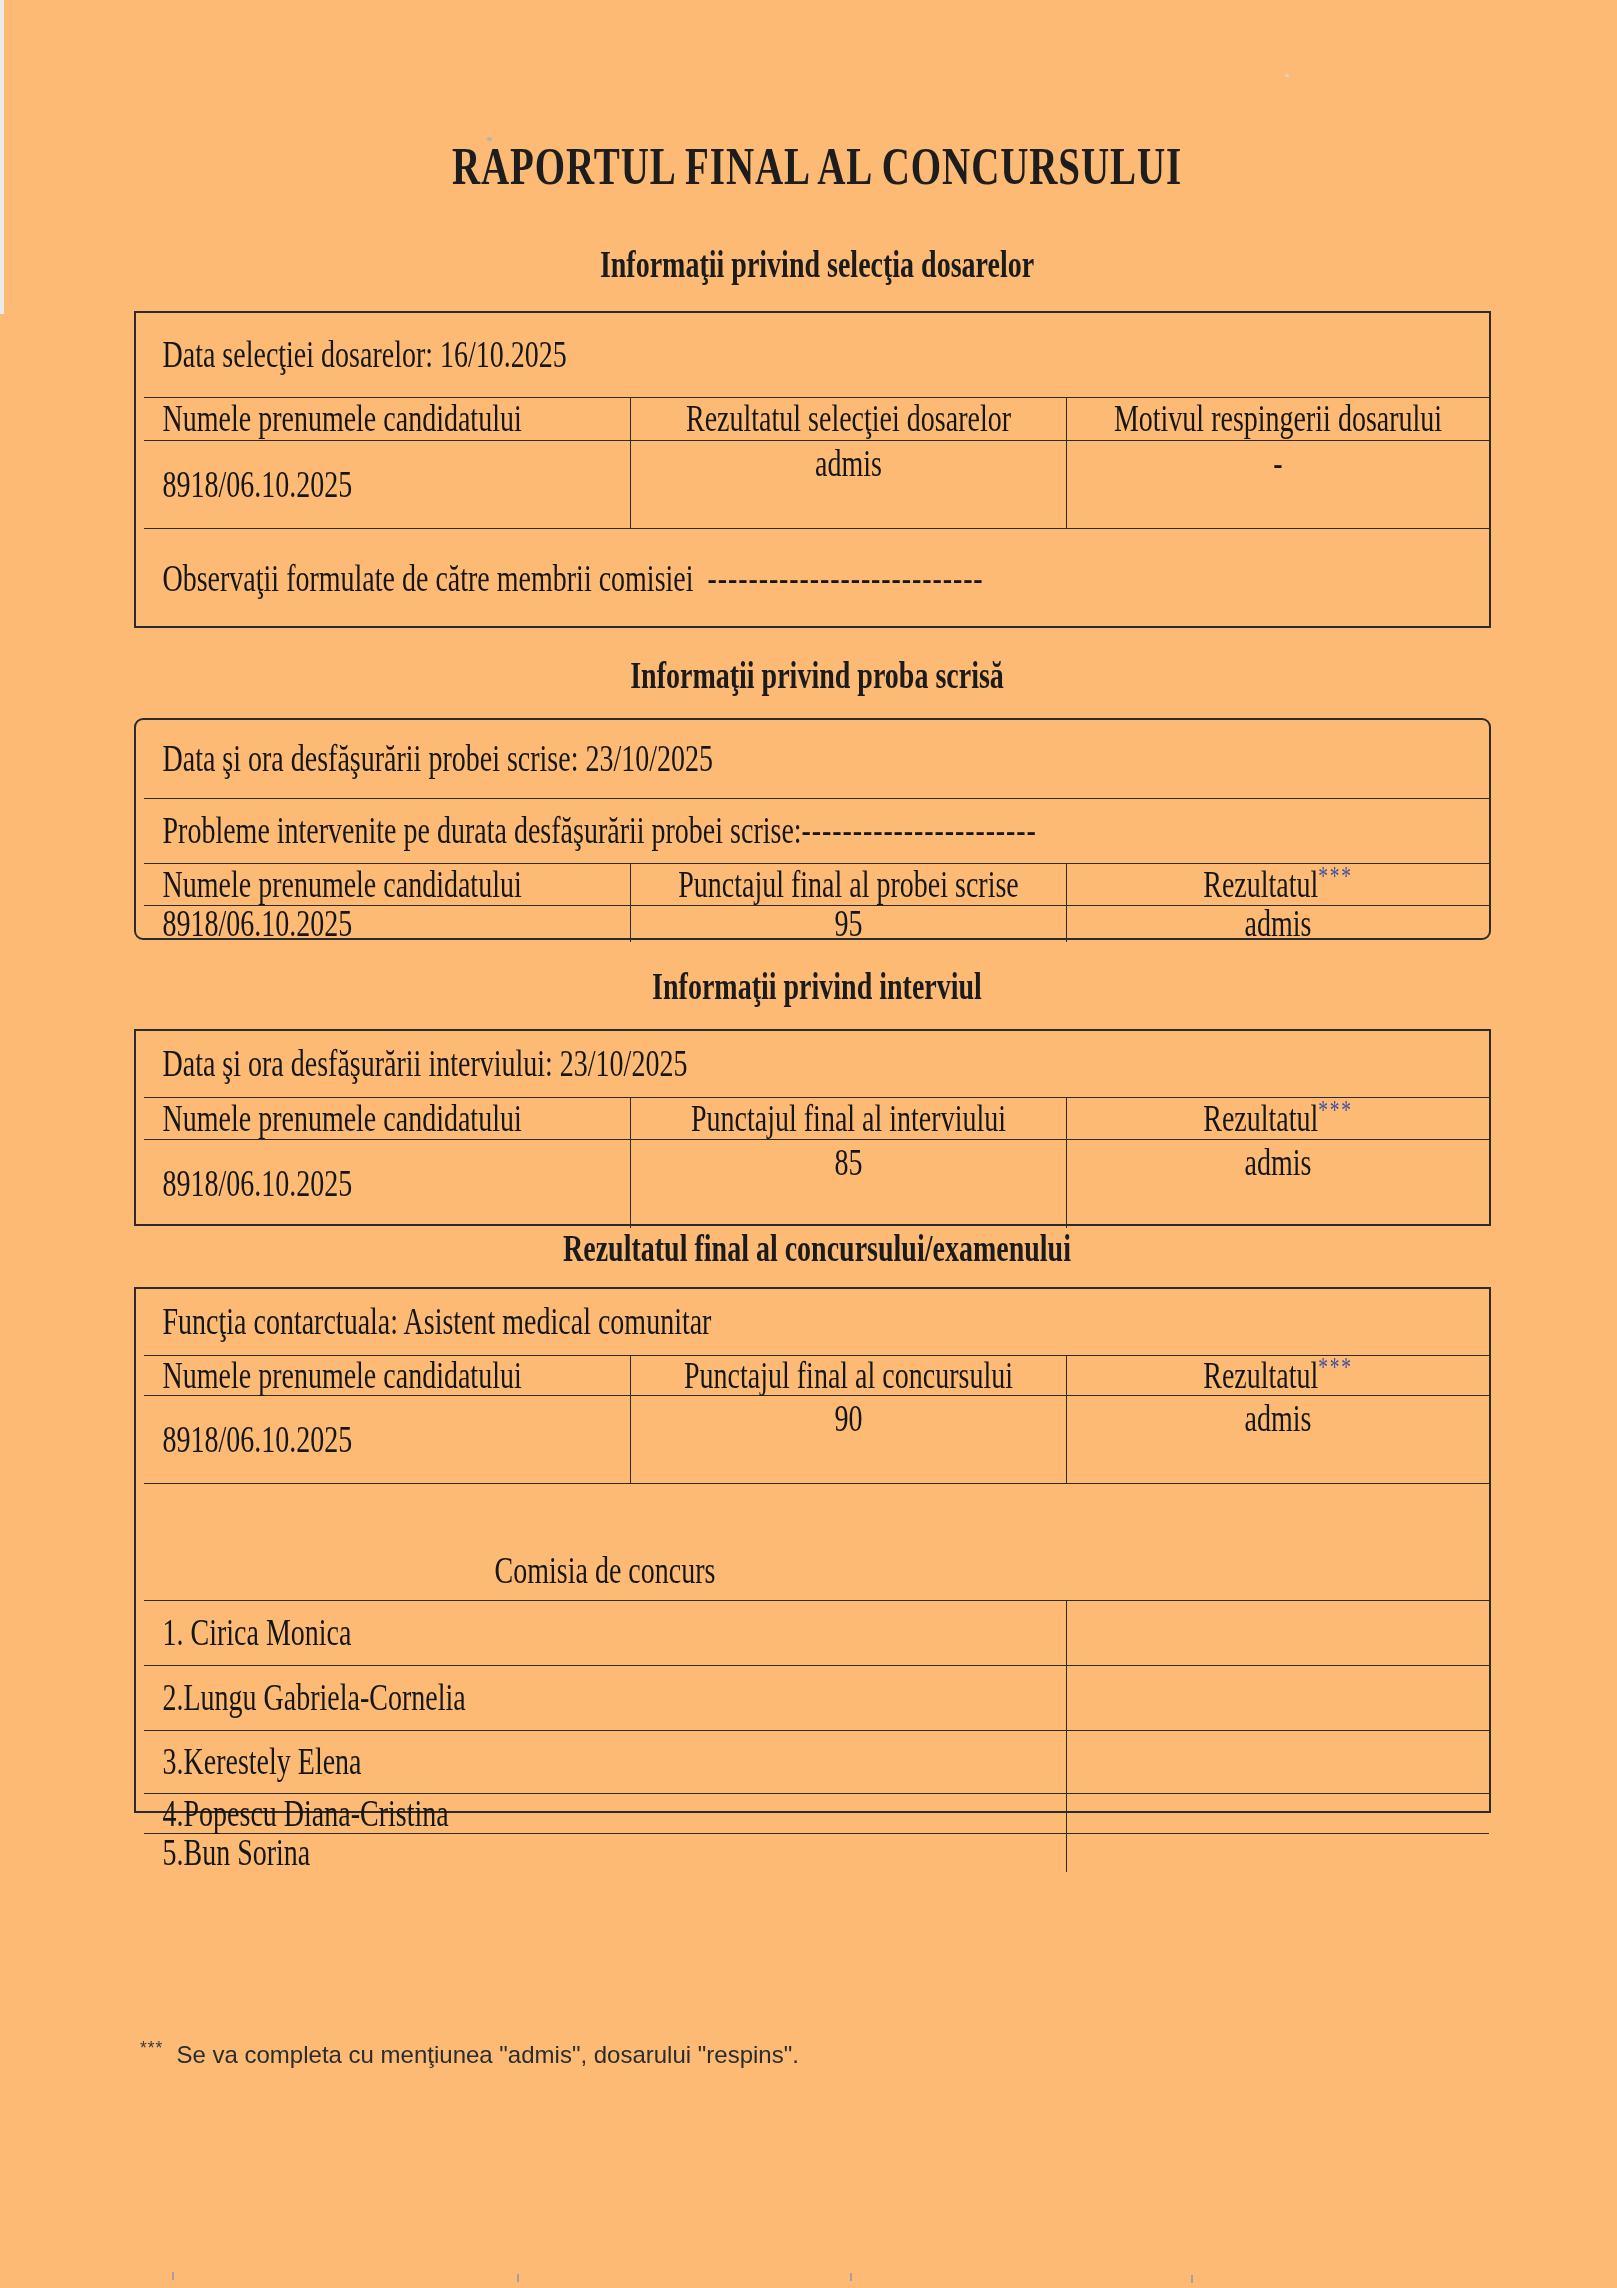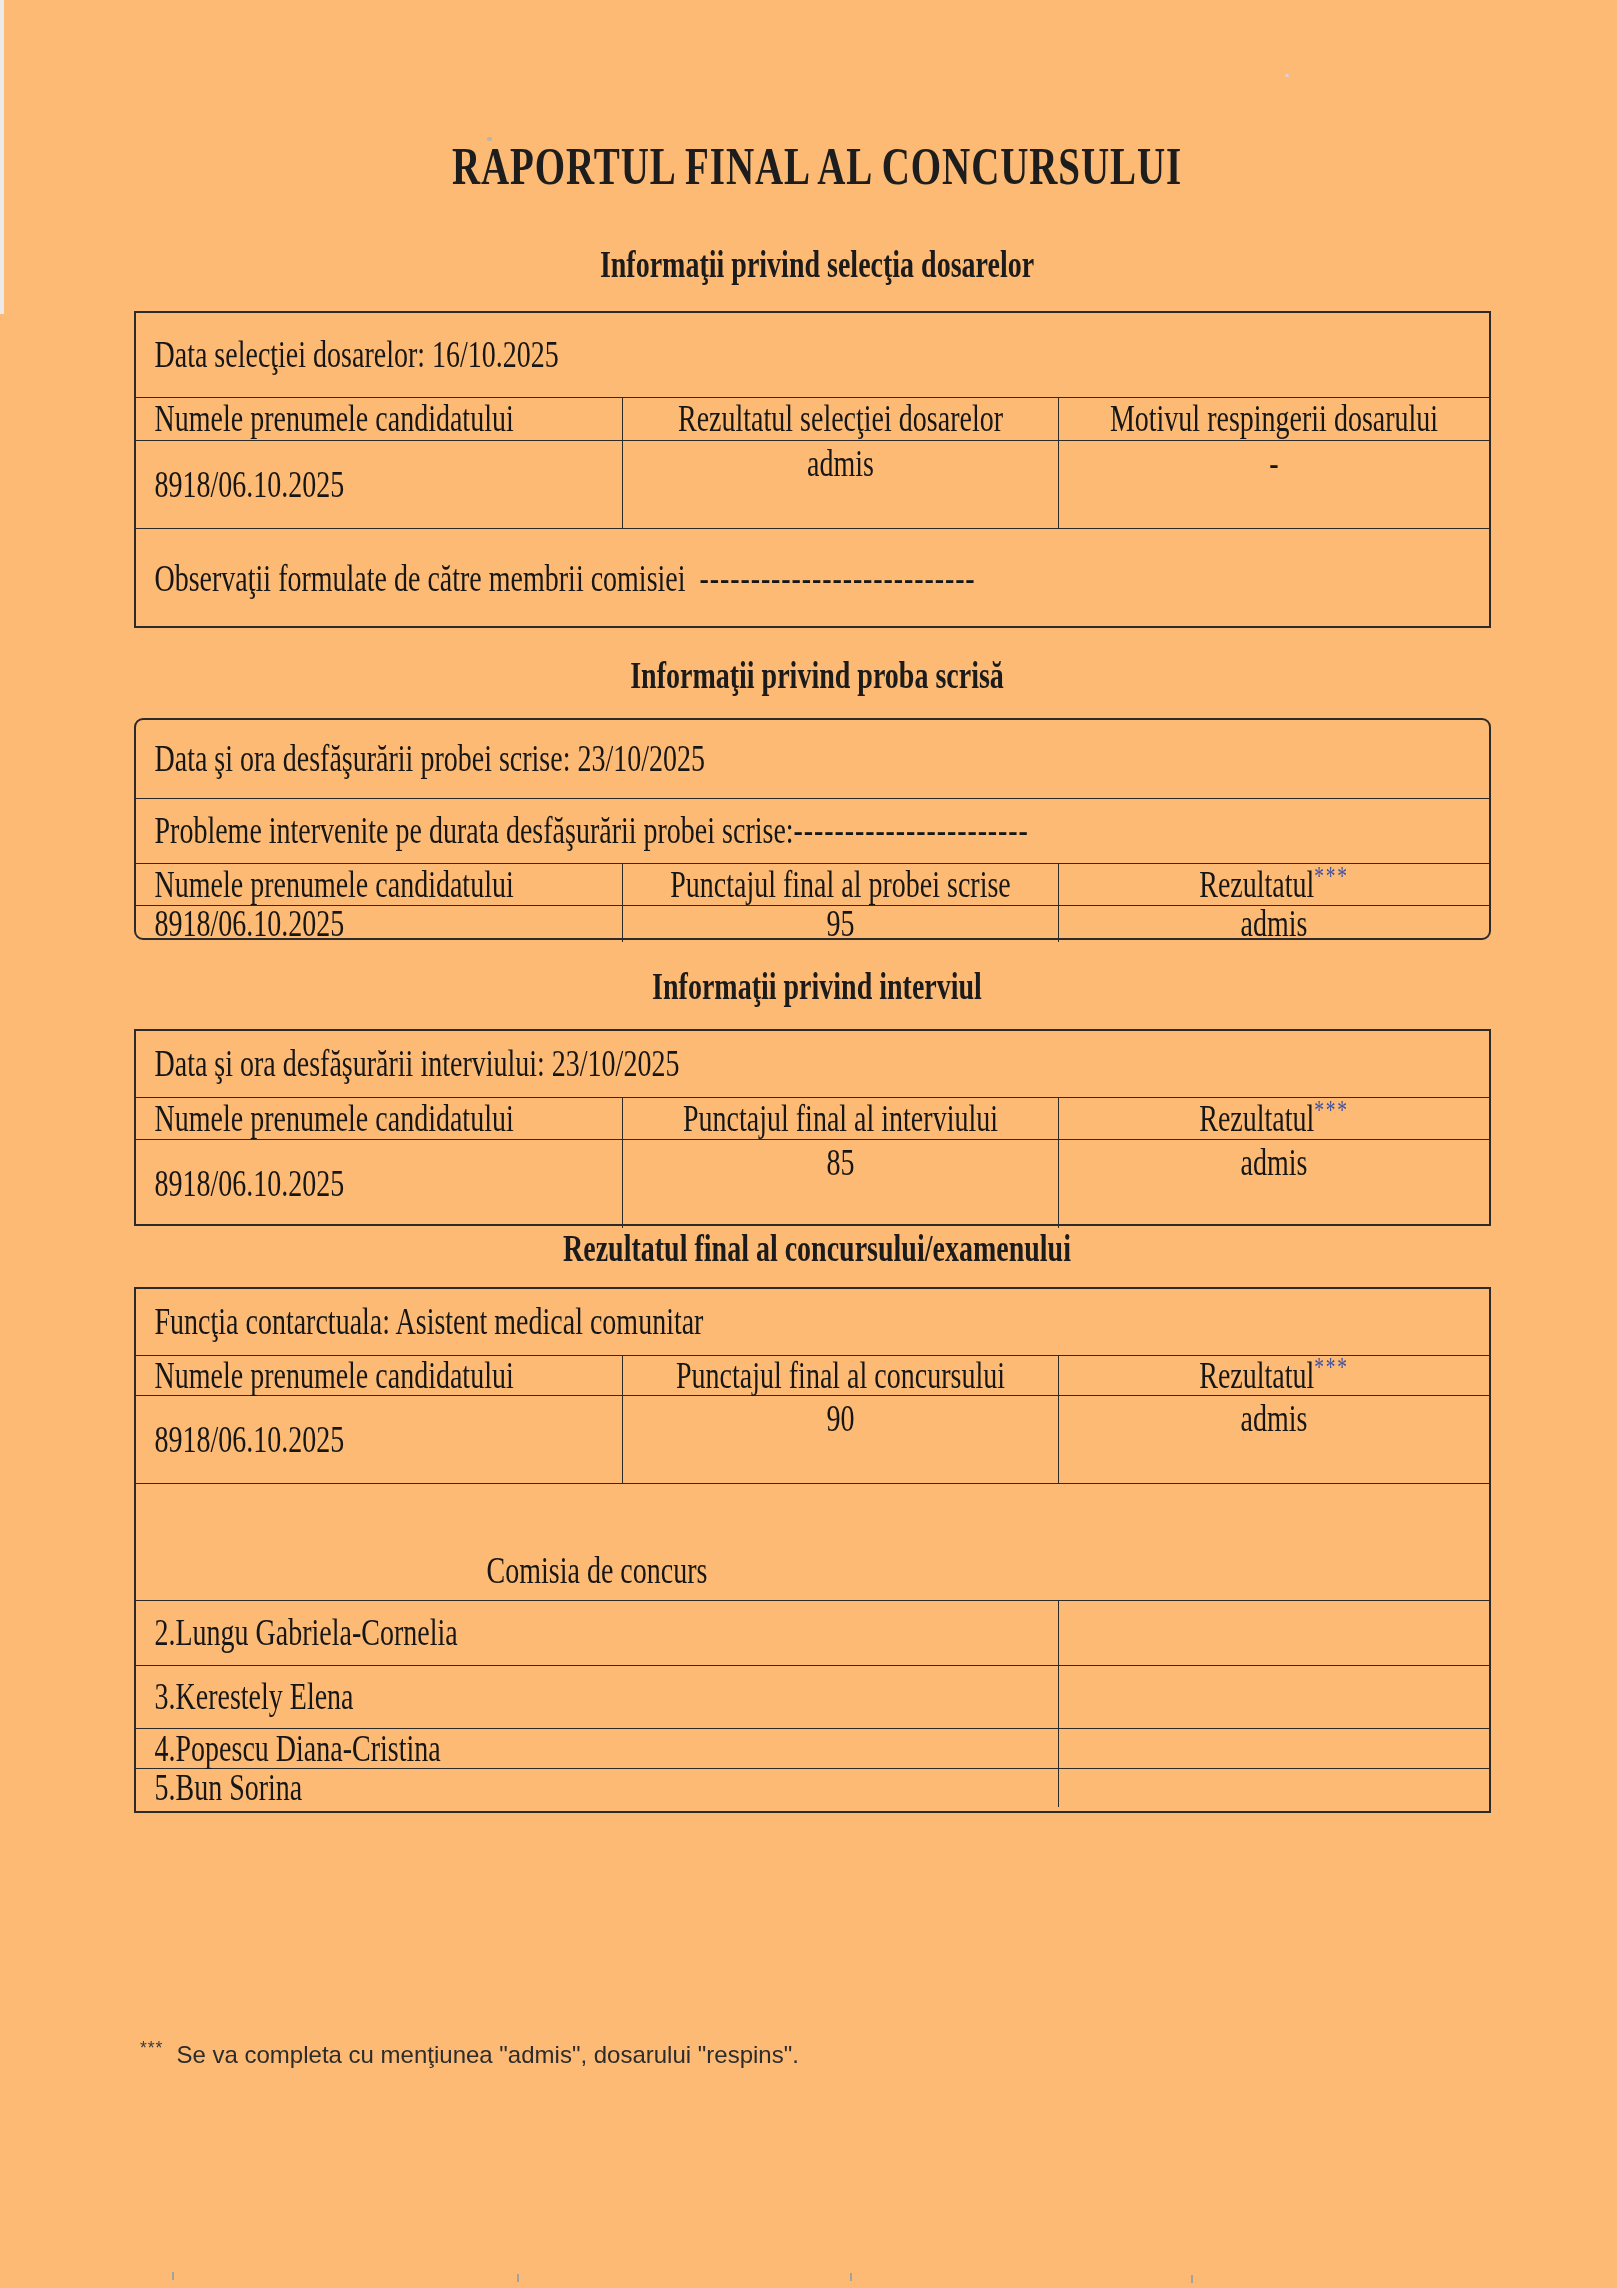--- a/index.html
+++ b/index.html
@@ -21,20 +21,21 @@
     line-height:55px;color:#1d1d1d;
   }
   .sec-heading{
     position:absolute;left:0;width:1634px;height:46px;text-align:center;
     font-weight:bold;font-size:28px;line-height:46px;color:#1b1b1b;
   }
   .tbl{
     position:absolute;left:134px;width:1357px;
     border:2.8px solid #2d2b29;box-sizing:border-box;
     font-size:28px;
+    padding-left:8px;
   }
   .row{display:flex;box-sizing:border-box;border-top:1.8px solid #2d2b29;align-items:center;}
   .row.first{border-top:none;}
   .cell{box-sizing:border-box;height:100%;display:flex;align-items:center;}
   .cell.v{border-left:1.8px solid #2d2b29;}
   .c1{width:486px;padding-left:18.5px;}
   .c2{width:436px;justify-content:center;}
   .c3{flex:1;justify-content:center;}
   .cwide{flex:1;padding-left:18.5px;}
   .top-align{align-items:flex-start;padding-top:7.4px;}
@@ -213,20 +214,26 @@
         <span class="ty">admis</span>
       </div>
     </div>
     <div class="row" style="height:117px;">
       <div class="cell merged-left">
         <span class="ty">Comisia de concurs</span>
       </div>
     </div>
     <div class="row" style="height:65px;">
       <div class="cell member-left">
+        <span class="tyL">1. Cirica Monica</span>
+      </div>
+      <div class="cell member-right v"></div>
+    </div>
+    <div class="row" style="height:65px;">
+      <div class="cell member-left">
         <span class="tyL">2.Lungu Gabriela-Cornelia</span>
       </div>
       <div class="cell member-right v"></div>
     </div>
     <div class="row" style="height:63px;">
       <div class="cell member-left">
         <span class="tyL">3.Kerestely Elena</span>
       </div>
       <div class="cell member-right v"></div>
     </div>

